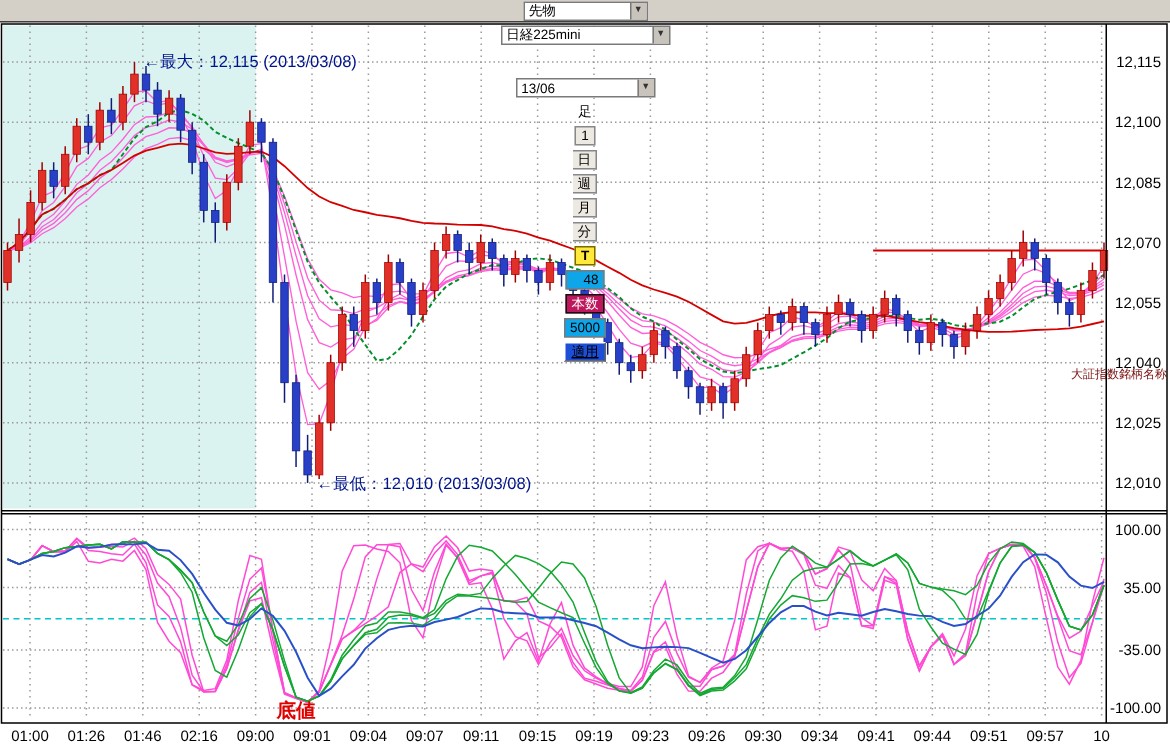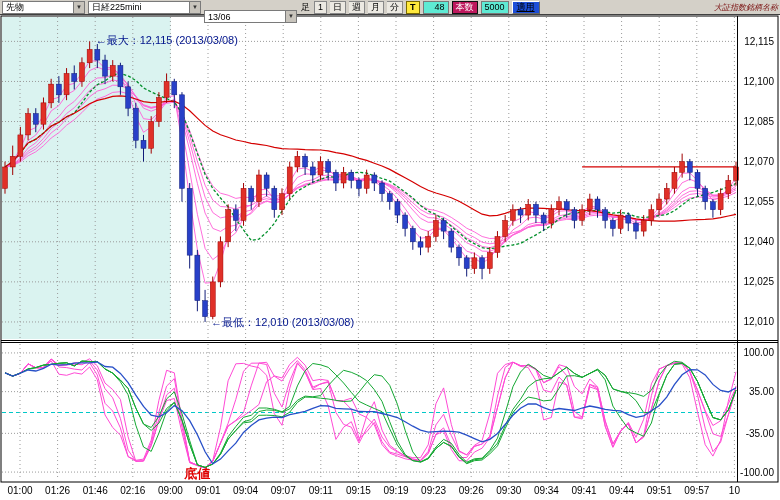--- a/index.html
+++ b/index.html
@@ -1,37 +1,37 @@
 <!DOCTYPE html>
 <html><head>
 <meta charset="utf-8">
 <style>
   html,body{margin:0;padding:0;background:#fff;}
   #app{position:relative;width:780px;height:500px;overflow:hidden;background:#fff;
        font-family:"Liberation Sans","DejaVu Sans",sans-serif;}
   #chart-svg{position:absolute;left:0;top:0;z-index:1;}
   .toolbar{position:absolute;left:0;top:0;width:780px;height:15px;z-index:2;
            display:flex;align-items:center;gap:3px;padding:1px 2px;box-sizing:border-box;
-           background:#d4d0c8;border-bottom:1px solid #404040;font-size:9px;color:#000;}
+           background:#d4d0c8;border-bottom:1px solid #404040;font-size:9px;color:#000;flex-direction:column;}
   .dd{display:inline-flex;align-items:center;justify-content:space-between;background:#fff;
       border:1px solid #7a7a7a;height:11px;padding-left:3px;}
   .dd .arr{background:#c8c4bc;border-left:1px solid #7a7a7a;font-size:6px;line-height:11px;
            padding:0 2px;color:#333;}
   .dd.w1{width:78px;} .dd.w2{width:108px;} .dd.w3{width:88px;margin-top:19px;}
   .lbl{padding:0 1px;}
   .segbtn{border:1px solid #888;border-left:none;background:#ece9e2;padding:0 3px;height:11px;
           line-height:11px;display:inline-block;}
   .segbtn.first{border-left:1px solid #888;}
   .segbtn.yellow{background:#ffe93c;border:1px solid #7a6a00;font-weight:bold;}
-  .valbox{background:#5eead4;border:1px solid #7a7a7a;height:11px;line-height:11px;padding:0 3px;
+  .valbox{background:#0ea5e9;border:1px solid #7a7a7a;height:11px;line-height:11px;padding:0 3px;
           min-width:18px;text-align:right;}
   .darkbtn{background:#be185d;color:#fff;border:1px solid #111;height:11px;line-height:11px;padding:0 3px;}
   .apply{background:#1d4ed8;border:1px solid #666;border-top-color:#fff;border-left-color:#fff;
          height:11px;line-height:11px;padding:0 4px;text-decoration:underline;}
-  .corner{margin-left:auto;color:#7a1010;font-size:8px;white-space:nowrap;font-style:italic;}
+  .corner{margin-left:auto;color:#7a1010;font-size:8px;white-space:nowrap;}
 </style>
 </head>
 <body>
 
 <div id="app">
   <svg id="chart-svg" width="780" height="500">
       <g>
         <rect x="2" y="17" width="168.58947368421053" height="322" fill="#daf3f0"></rect>
       </g>
       <g>

